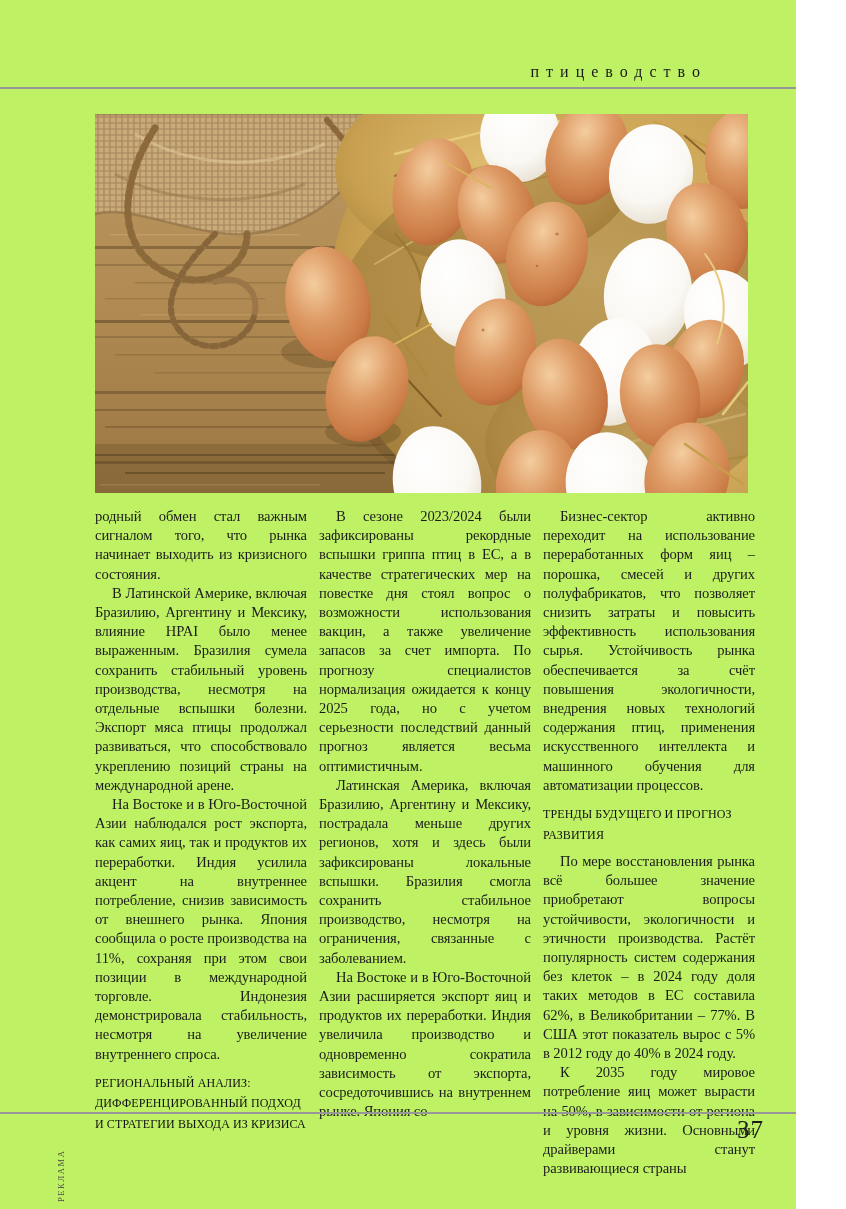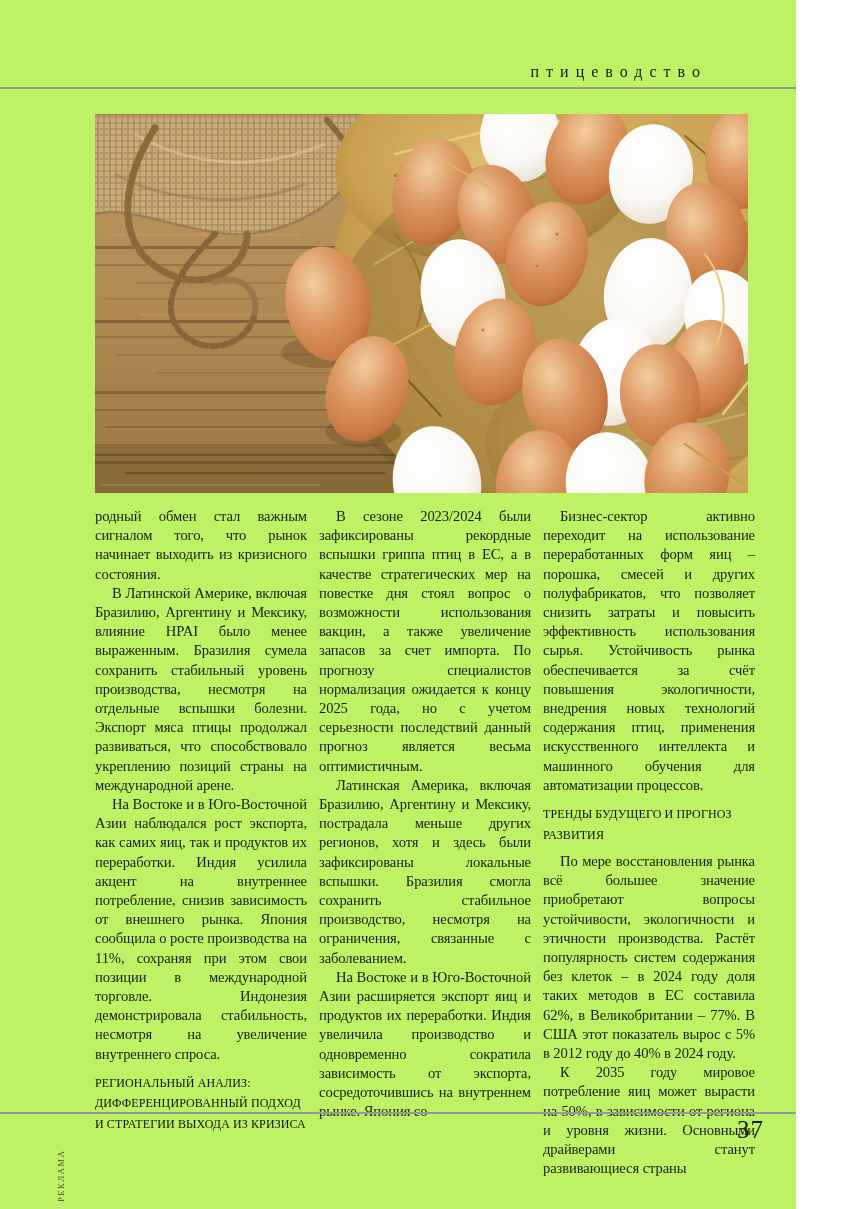--- a/index.html
+++ b/index.html
@@ -182,21 +182,21 @@
         <line x1="350" y1="48" x2="396" y2="74" stroke="#d9b55e" stroke-width="2"></line>
         <line x1="590" y1="330" x2="648" y2="370" stroke="#c79e4b" stroke-width="2.5"></line>
         <line x1="300" y1="230" x2="336" y2="210" stroke="#d9b55e" stroke-width="2"></line>
         <path d="M610,140 Q640,180 622,230" fill="none" stroke="#e8ca7c" stroke-width="2"></path>
       </g>
     </g>
   </svg>
 
   <div class="columns">
     <div class="col">
-      <p>родный обмен стал важным сигналом того, что рынок начинает выходить из кризисного состояния.</p>
+      <p>родный обмен стал важным сигналом того, что рынка начинает выходить из кризисного состояния.</p>
       <p class="ind">В Латинской Америке, включая Бразилию, Аргентину и Мексику, влияние HPAI было менее выраженным. Бразилия сумела сохранить стабильный уровень производства, несмотря на отдельные вспышки болезни. Экспорт мяса птицы продолжал развиваться, что способствовало укреплению позиций страны на международной арене.</p>
       <p class="ind">На Востоке и в Юго-Восточной Азии наблюдался рост экспорта, как самих яиц, так и продуктов их переработки. Индия усилила акцент на внутреннее потребление, снизив зависимость от внешнего рынка. Япония сообщила о росте производства на 11%, сохраняя при этом свои позиции в международной торговле. Индонезия демонстрировала стабильность, несмотря на увеличение внутреннего спроса.</p>
       <h2>РЕГИОНАЛЬНЫЙ АНАЛИЗ: ДИФФЕРЕНЦИРОВАННЫЙ ПОДХОД И СТРАТЕГИИ ВЫХОДА ИЗ КРИЗИСА</h2>
 
     </div>
     <div class="col">
       <p class="ind">В сезоне 2023/2024 были зафиксированы рекордные вспышки гриппа птиц в ЕС, а в качестве стратегических мер на повестке дня стоял вопрос о возможности использования вакцин, а также увеличение запасов за счет импорта. По прогнозу специалистов нормализация ожидается к концу 2025 года, но с учетом серьезности последствий данный прогноз является весьма оптимистичным.</p>
       <p class="ind">Латинская Америка, включая Бразилию, Аргентину и Мексику, пострадала меньше других регионов, хотя и здесь были зафиксированы локальные вспышки. Бразилия смогла сохранить стабильное производство, несмотря на ограничения, связанные с заболеванием.</p>
       <p class="ind">На Востоке и в Юго-Восточной Азии расширяется экспорт яиц и продуктов их переработки. Индия увеличила производство и одновременно сократила зависимость от экспорта, сосредоточившись на внутреннем рынке. Япония со-</p>
     </div>

